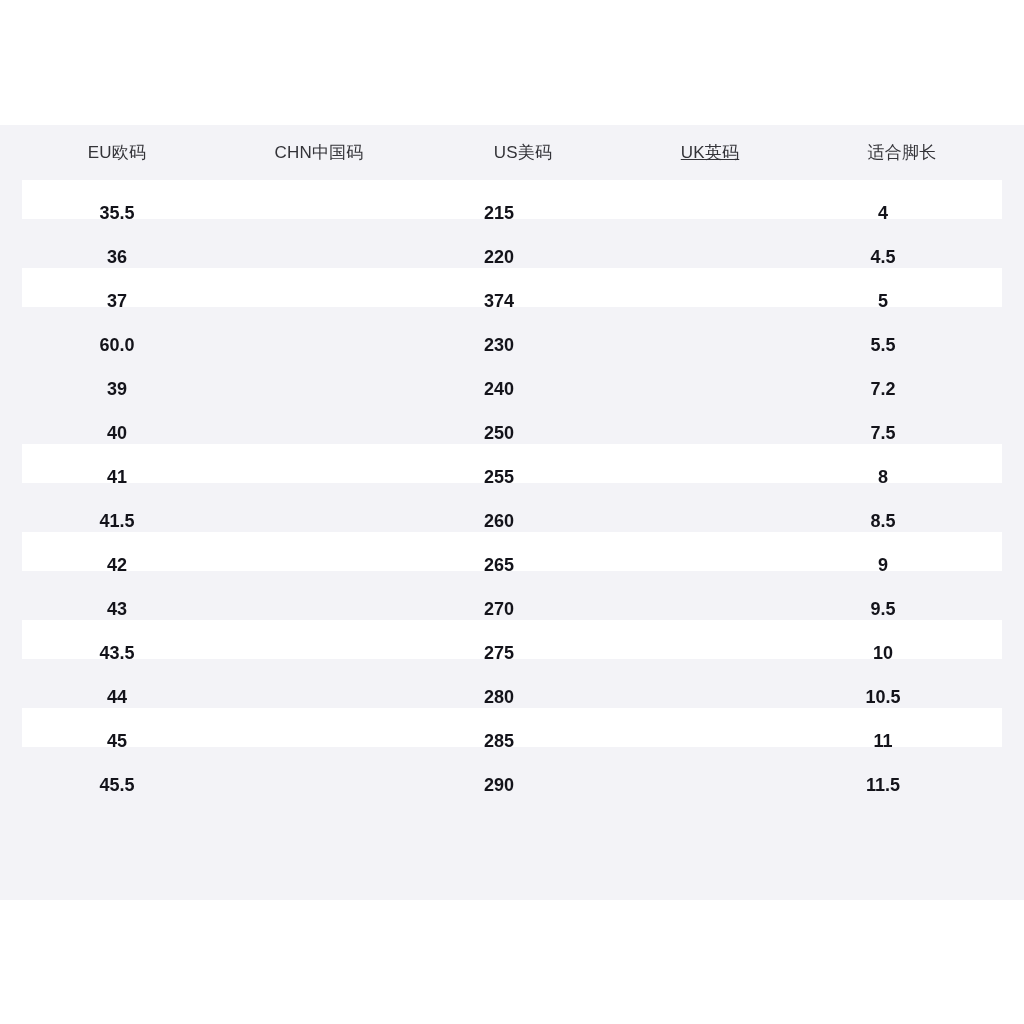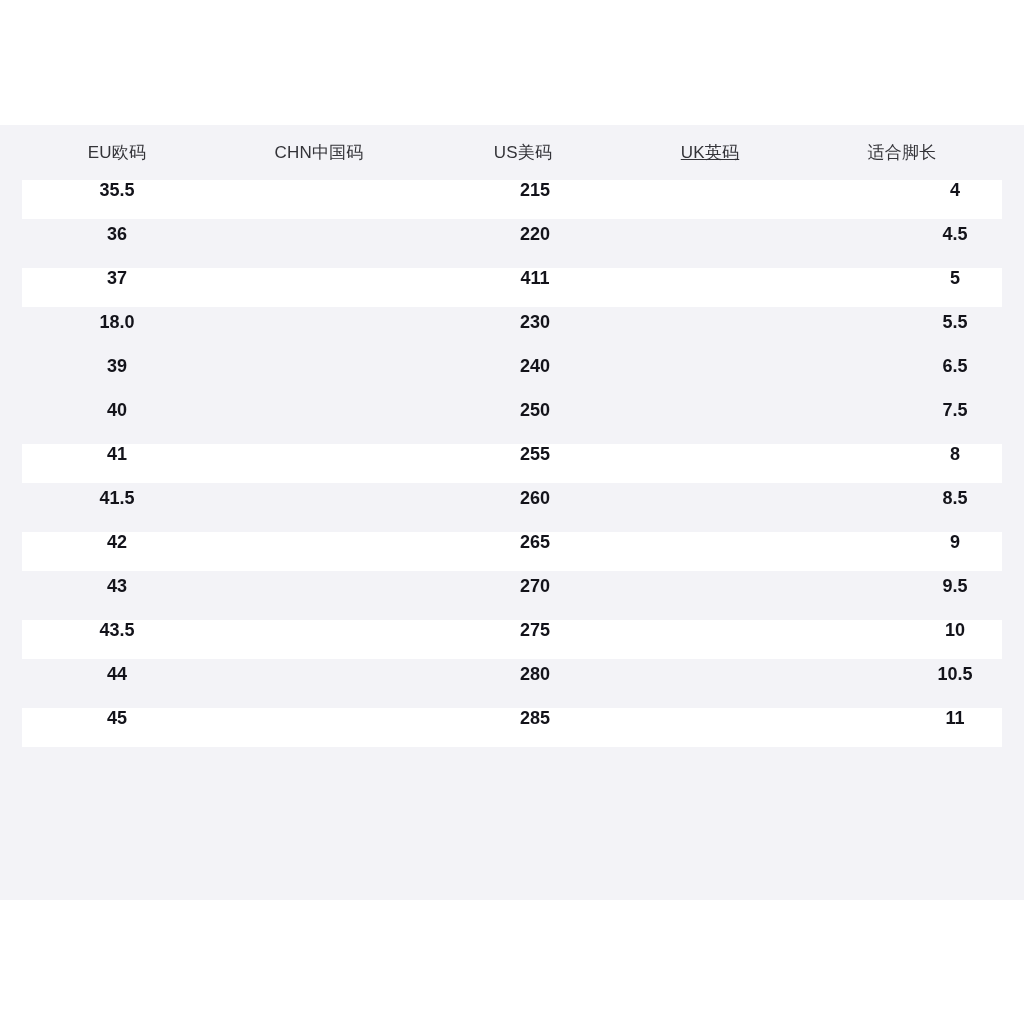--- a/index.html
+++ b/index.html
@@ -48,22 +48,21 @@
     position: absolute;
     left: 0;
     top: 55px;
     width: 1024px;
   }
 
   .row {
     position: relative;
     height: 44px;
     display: flex;
-    align-items: flex-start;
-    gap: 36px;
+    align-items: flex-end;
   }
 
   
   .row.band::before {
     content: "";
     position: absolute;
     left: 22px;
     right: 22px;
     top: 0;
     height: 39px;
@@ -106,32 +105,32 @@
         <div class="cell col-1">215</div>
         <div class="cell col-2">4</div>
       </div>
       <div class="row">
         <div class="cell col-0">36</div>
         <div class="cell col-1">220</div>
         <div class="cell col-2">4.5</div>
       </div>
       <div class="row band">
         <div class="cell col-0">37</div>
-        <div class="cell col-1">411</div>
+        <div class="cell col-1">374</div>
         <div class="cell col-2">5</div>
       </div>
       <div class="row">
-        <div class="cell col-0">18.0</div>
+        <div class="cell col-0">60.0</div>
         <div class="cell col-1">230</div>
         <div class="cell col-2">5.5</div>
       </div>
       <div class="row">
         <div class="cell col-0">39</div>
         <div class="cell col-1">240</div>
-        <div class="cell col-2">6.5</div>
+        <div class="cell col-2">7.2</div>
       </div>
       <div class="row">
         <div class="cell col-0">40</div>
         <div class="cell col-1">250</div>
         <div class="cell col-2">7.5</div>
       </div>
       <div class="row band">
         <div class="cell col-0">41</div>
         <div class="cell col-1">255</div>
         <div class="cell col-2">8</div>
@@ -159,15 +158,20 @@
       <div class="row">
         <div class="cell col-0">44</div>
         <div class="cell col-1">280</div>
         <div class="cell col-2">10.5</div>
       </div>
       <div class="row band">
         <div class="cell col-0">45</div>
         <div class="cell col-1">285</div>
         <div class="cell col-2">11</div>
       </div>
+      <div class="row">
+        <div class="cell col-0">45.5</div>
+        <div class="cell col-1">290</div>
+        <div class="cell col-2">11.5</div>
+      </div>
     </div>
 
 </div>
 
 </body></html>

